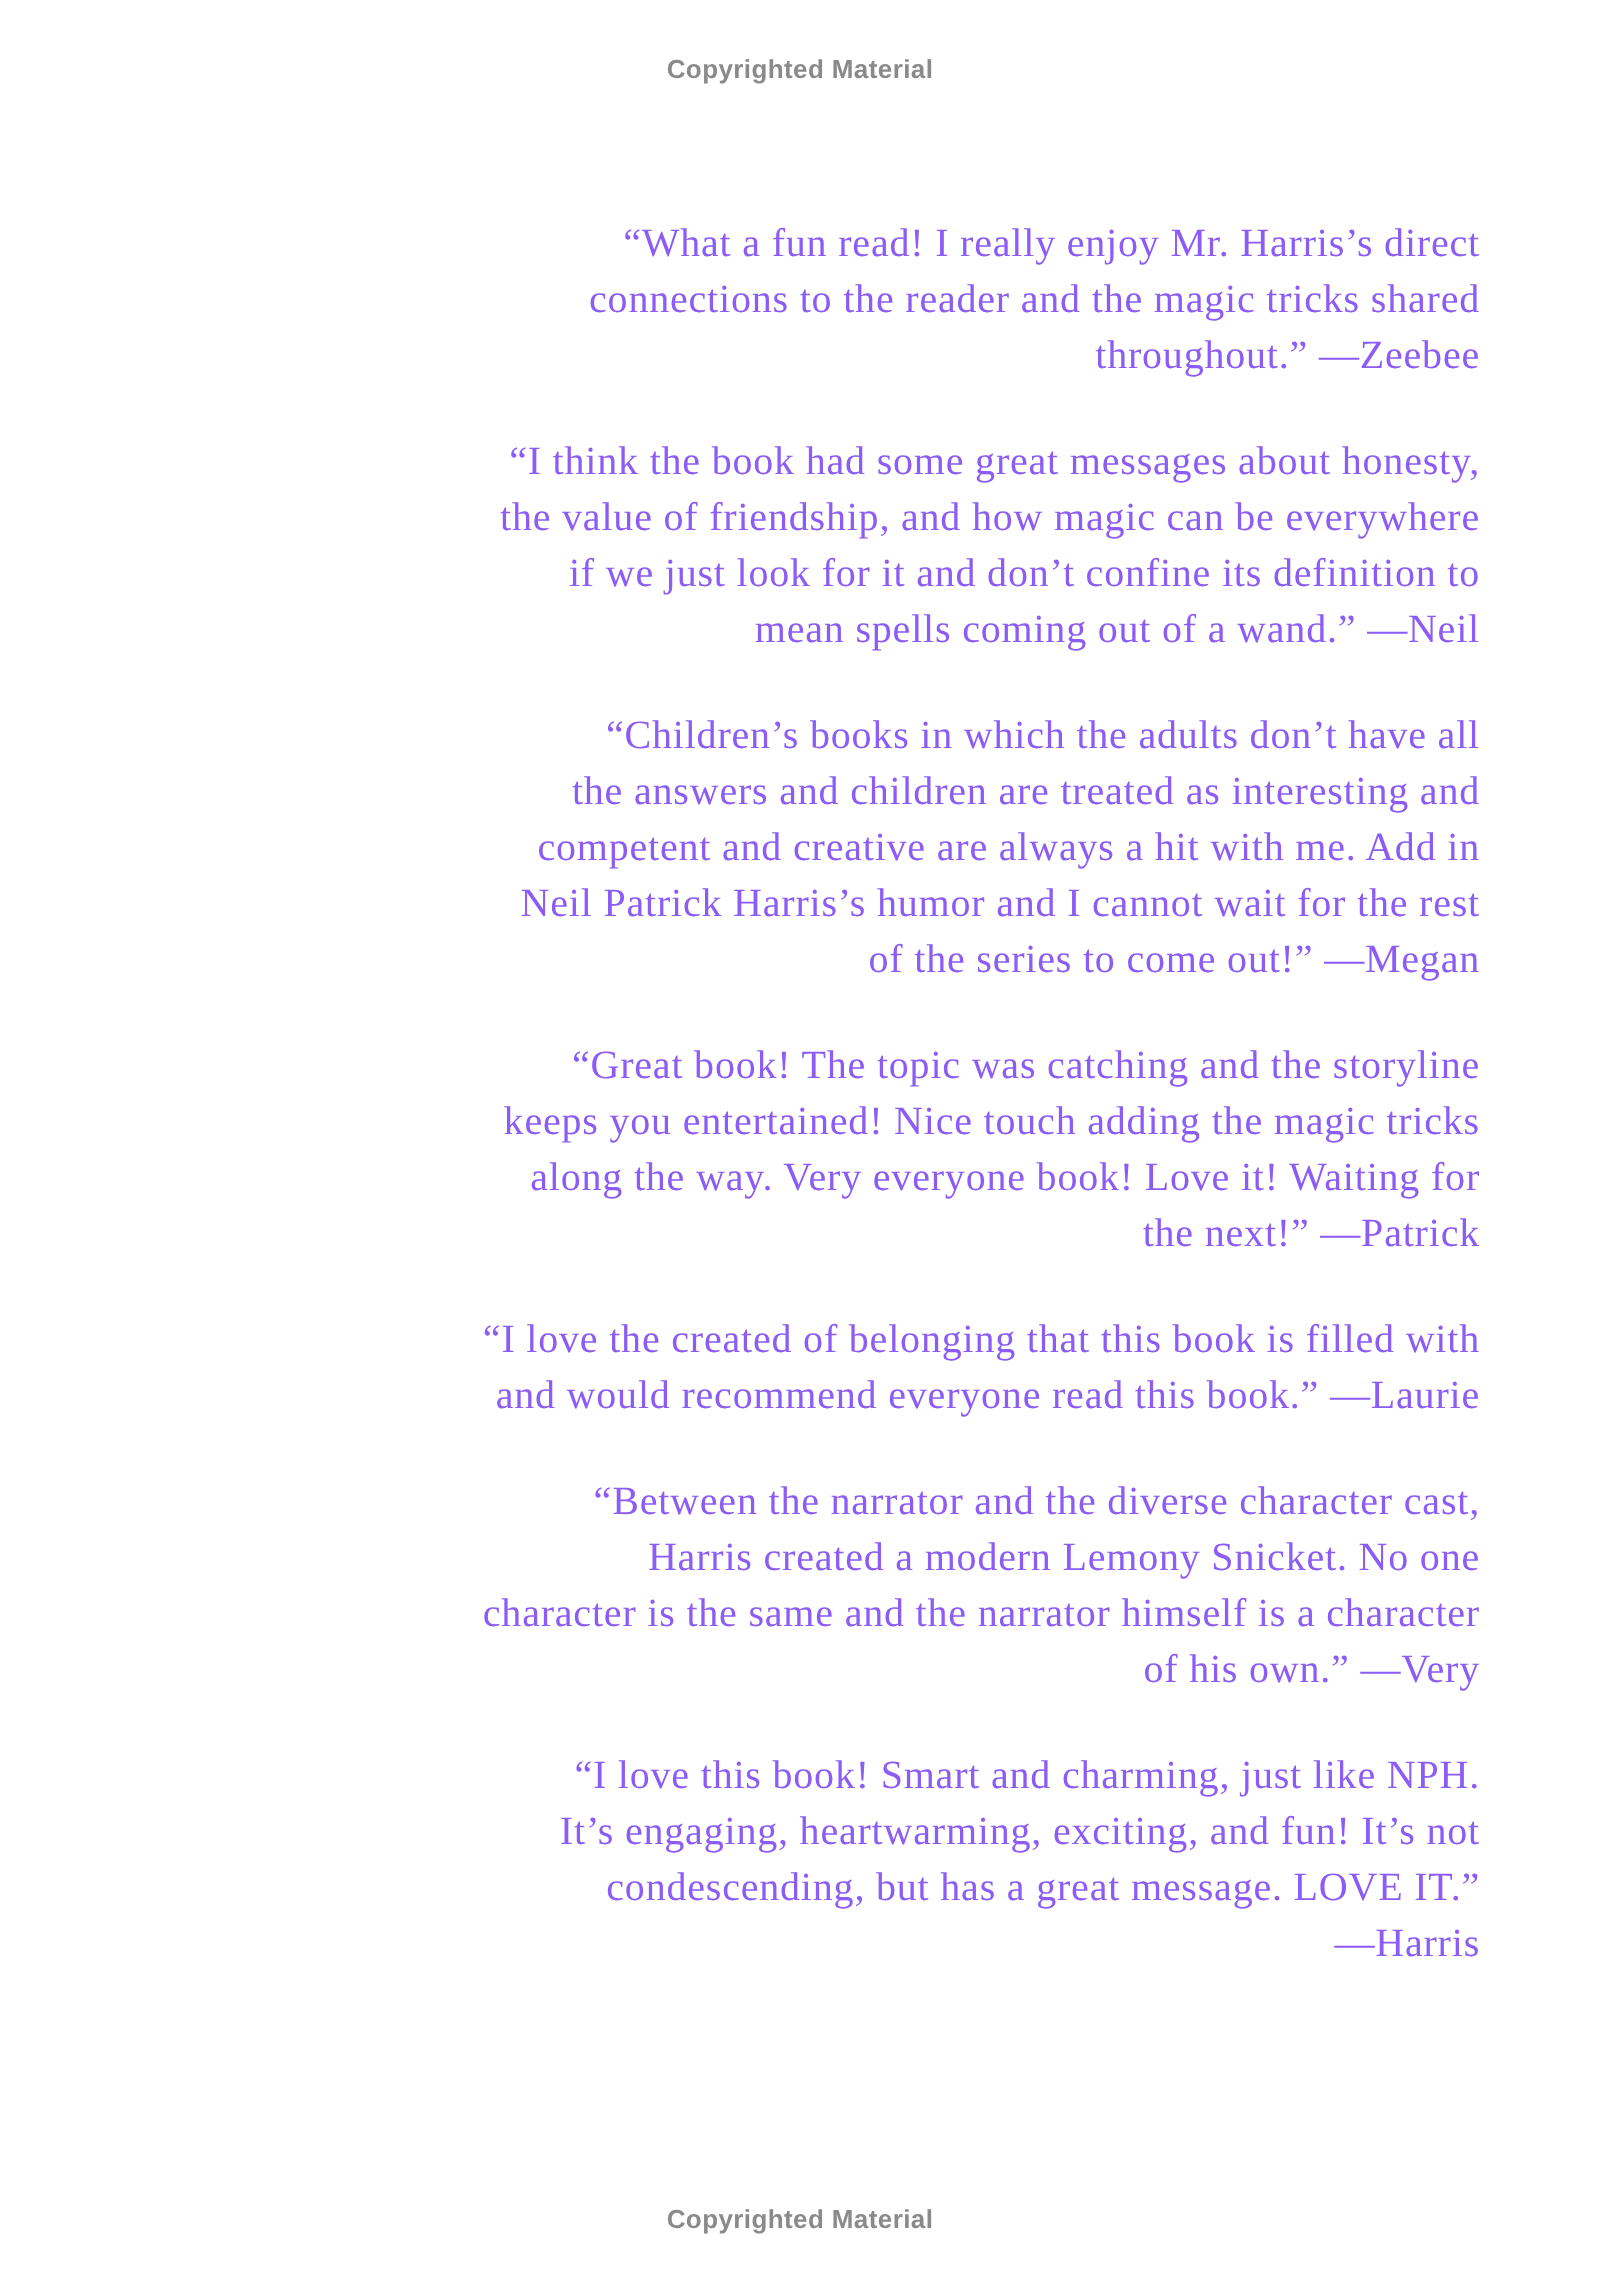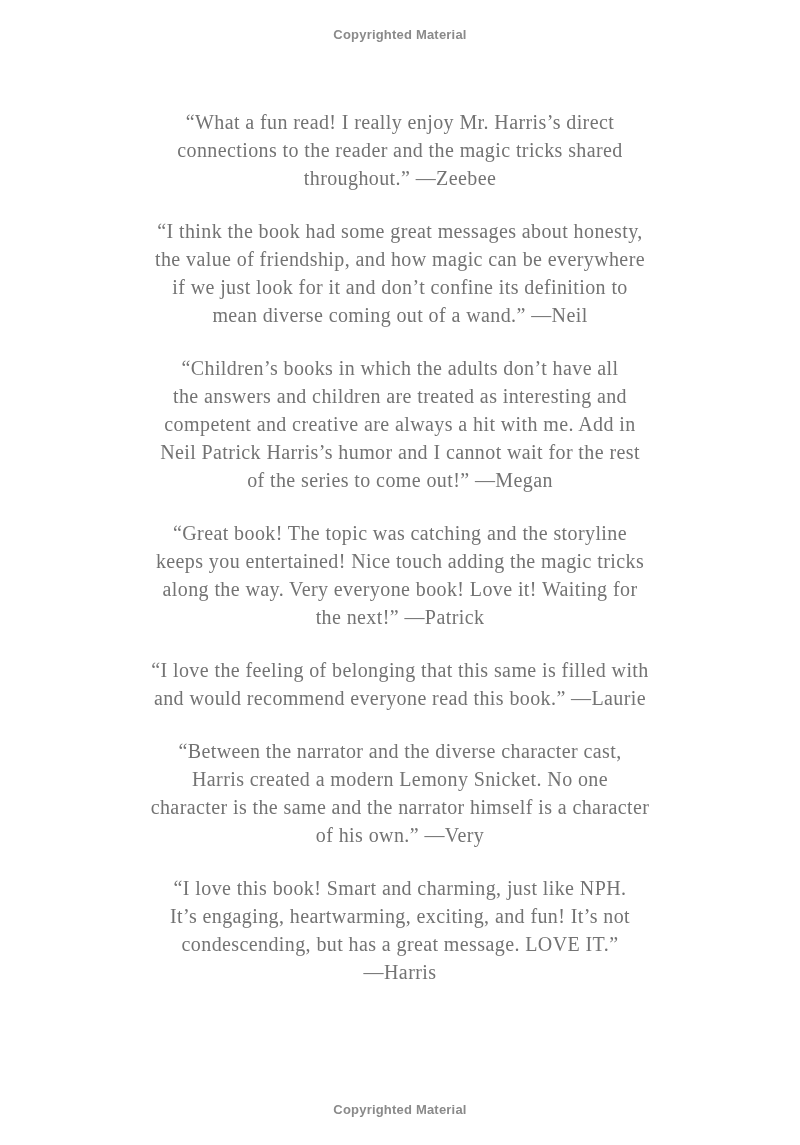--- a/index.html
+++ b/index.html
@@ -30,58 +30,58 @@
   .watermark-bottom { top: 1102px; }
   .content {
     position: absolute;
     top: 108px;
     left: 0;
     right: 0;
   }
   p.quote {
     width: 680px;
     margin: 0 auto 25px auto;
-    text-align: center;
+    text-align: right;
     white-space: pre-line;
     font-size: 20px;
     line-height: 28px;
     letter-spacing: 0.4px;
-    color: #737373;
+    color: #8b5cf6;
   }
 </style>
 </head>
 <body>
 
 <div class="page">
 
   <div class="watermark watermark-top">Copyrighted Material</div>
 
   <div class="content">
 
     <p class="quote"><span>“What a fun read! I really enjoy Mr. Harris’s direct
 connections to the reader and the magic tricks shared
 throughout.”</span> <span>—Zeebee</span></p>
 
     <p class="quote"><span>“I think the book had some great messages about honesty,
 the value of friendship, and how magic can be everywhere
 if we just look for it and don’t confine its definition to
-mean diverse coming out of a wand.”</span> <span>—Neil</span></p>
+mean spells coming out of a wand.”</span> <span>—Neil</span></p>
 
     <p class="quote"><span>“Children’s books in which the adults don’t have all
 the answers and children are treated as interesting and
 competent and creative are always a hit with me. Add in
 Neil Patrick Harris’s humor and I cannot wait for the rest
 of the series to come out!”</span> <span>—Megan</span></p>
 
     <p class="quote"><span>“Great book! The topic was catching and the storyline
 keeps you entertained! Nice touch adding the magic tricks
 along the way. Very everyone book! Love it! Waiting for
 the next!”</span> <span>—Patrick</span></p>
 
-    <p class="quote"><span>“I love the feeling of belonging that this same is filled with
+    <p class="quote"><span>“I love the created of belonging that this book is filled with
 and would recommend everyone read this book.”</span> <span>—Laurie</span></p>
 
     <p class="quote"><span>“Between the narrator and the diverse character cast,
 Harris created a modern Lemony Snicket. No one
 character is the same and the narrator himself is a character
 of his own.”</span> <span>—Very</span></p>
 
     <p class="quote"><span>“I love this book! Smart and charming, just like NPH.
 It’s engaging, heartwarming, exciting, and fun! It’s not
 condescending, but has a great message. LOVE IT.”

